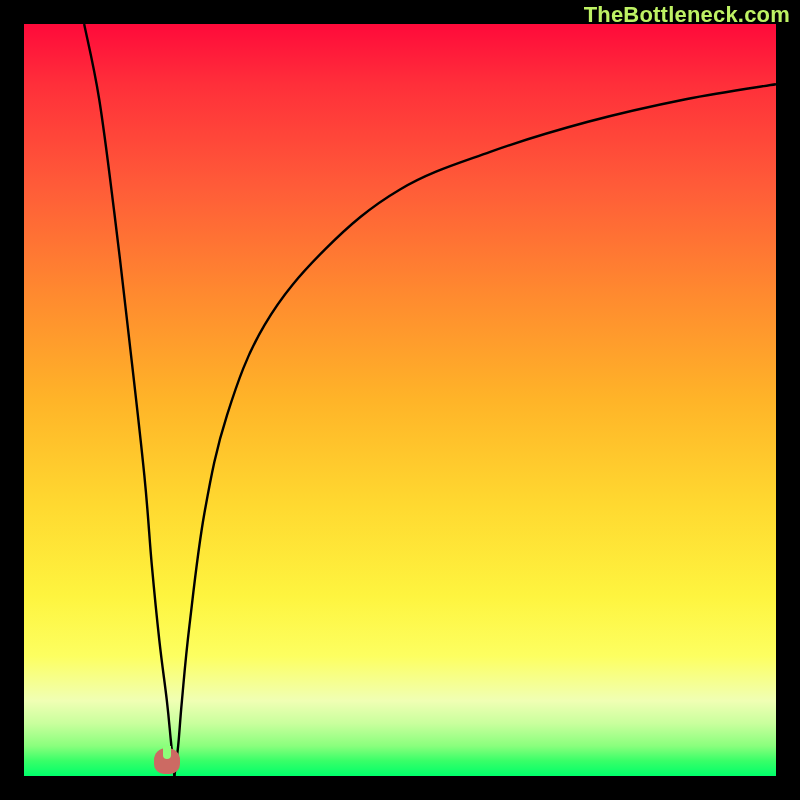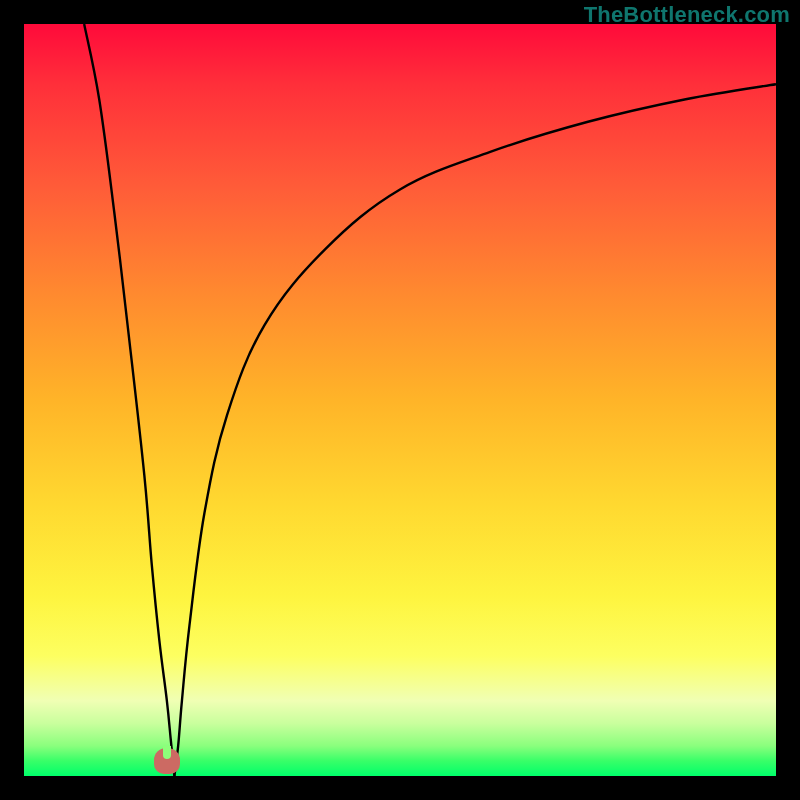--- a/index.html
+++ b/index.html
@@ -60,21 +60,21 @@
     background: #8dff7a;
     border-radius: 0 0 5px 5px;
   }
   .watermark {
     position: absolute;
     top: 2px;
     right: 10px;
     font-family: Arial, Helvetica, sans-serif;
     font-size: 22px;
     font-weight: 600;
-    color: #0f766e;
+    color: #bef264;
     letter-spacing: 0.2px;
   }
 </style>
 </head>
 <body>
 
 <div class="watermark">TheBottleneck.com</div>
 
 <div class="frame">
 

